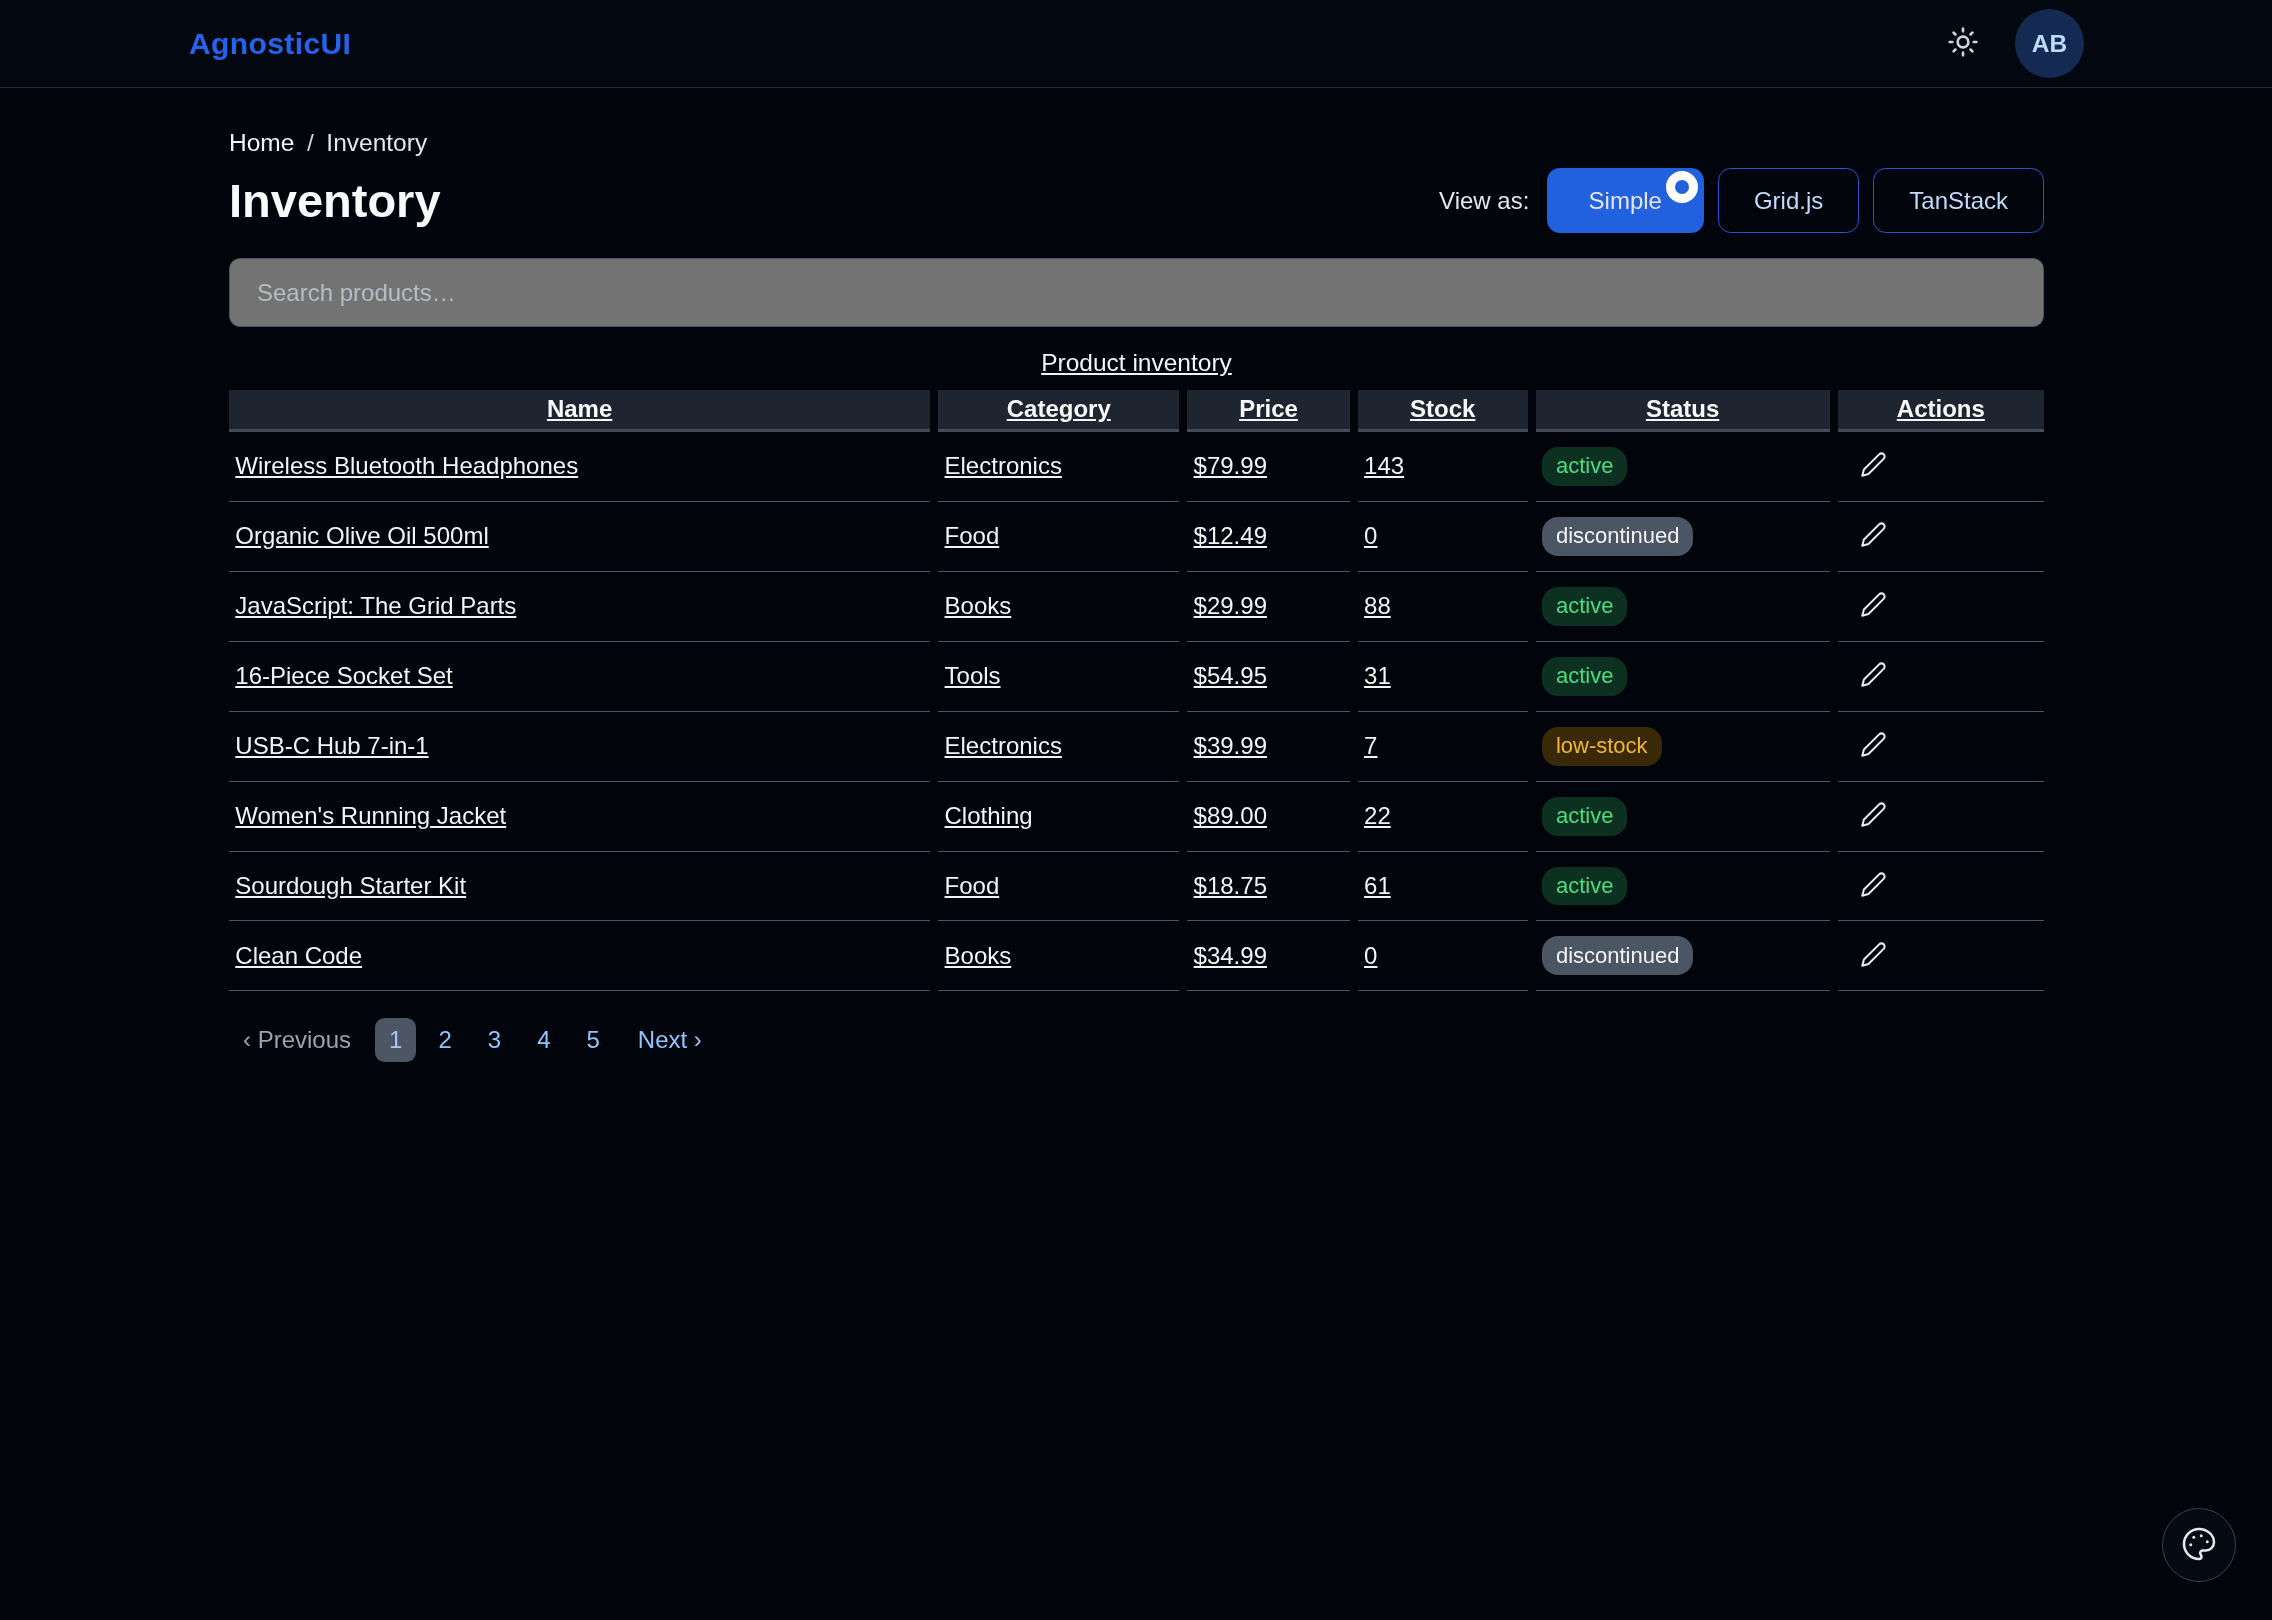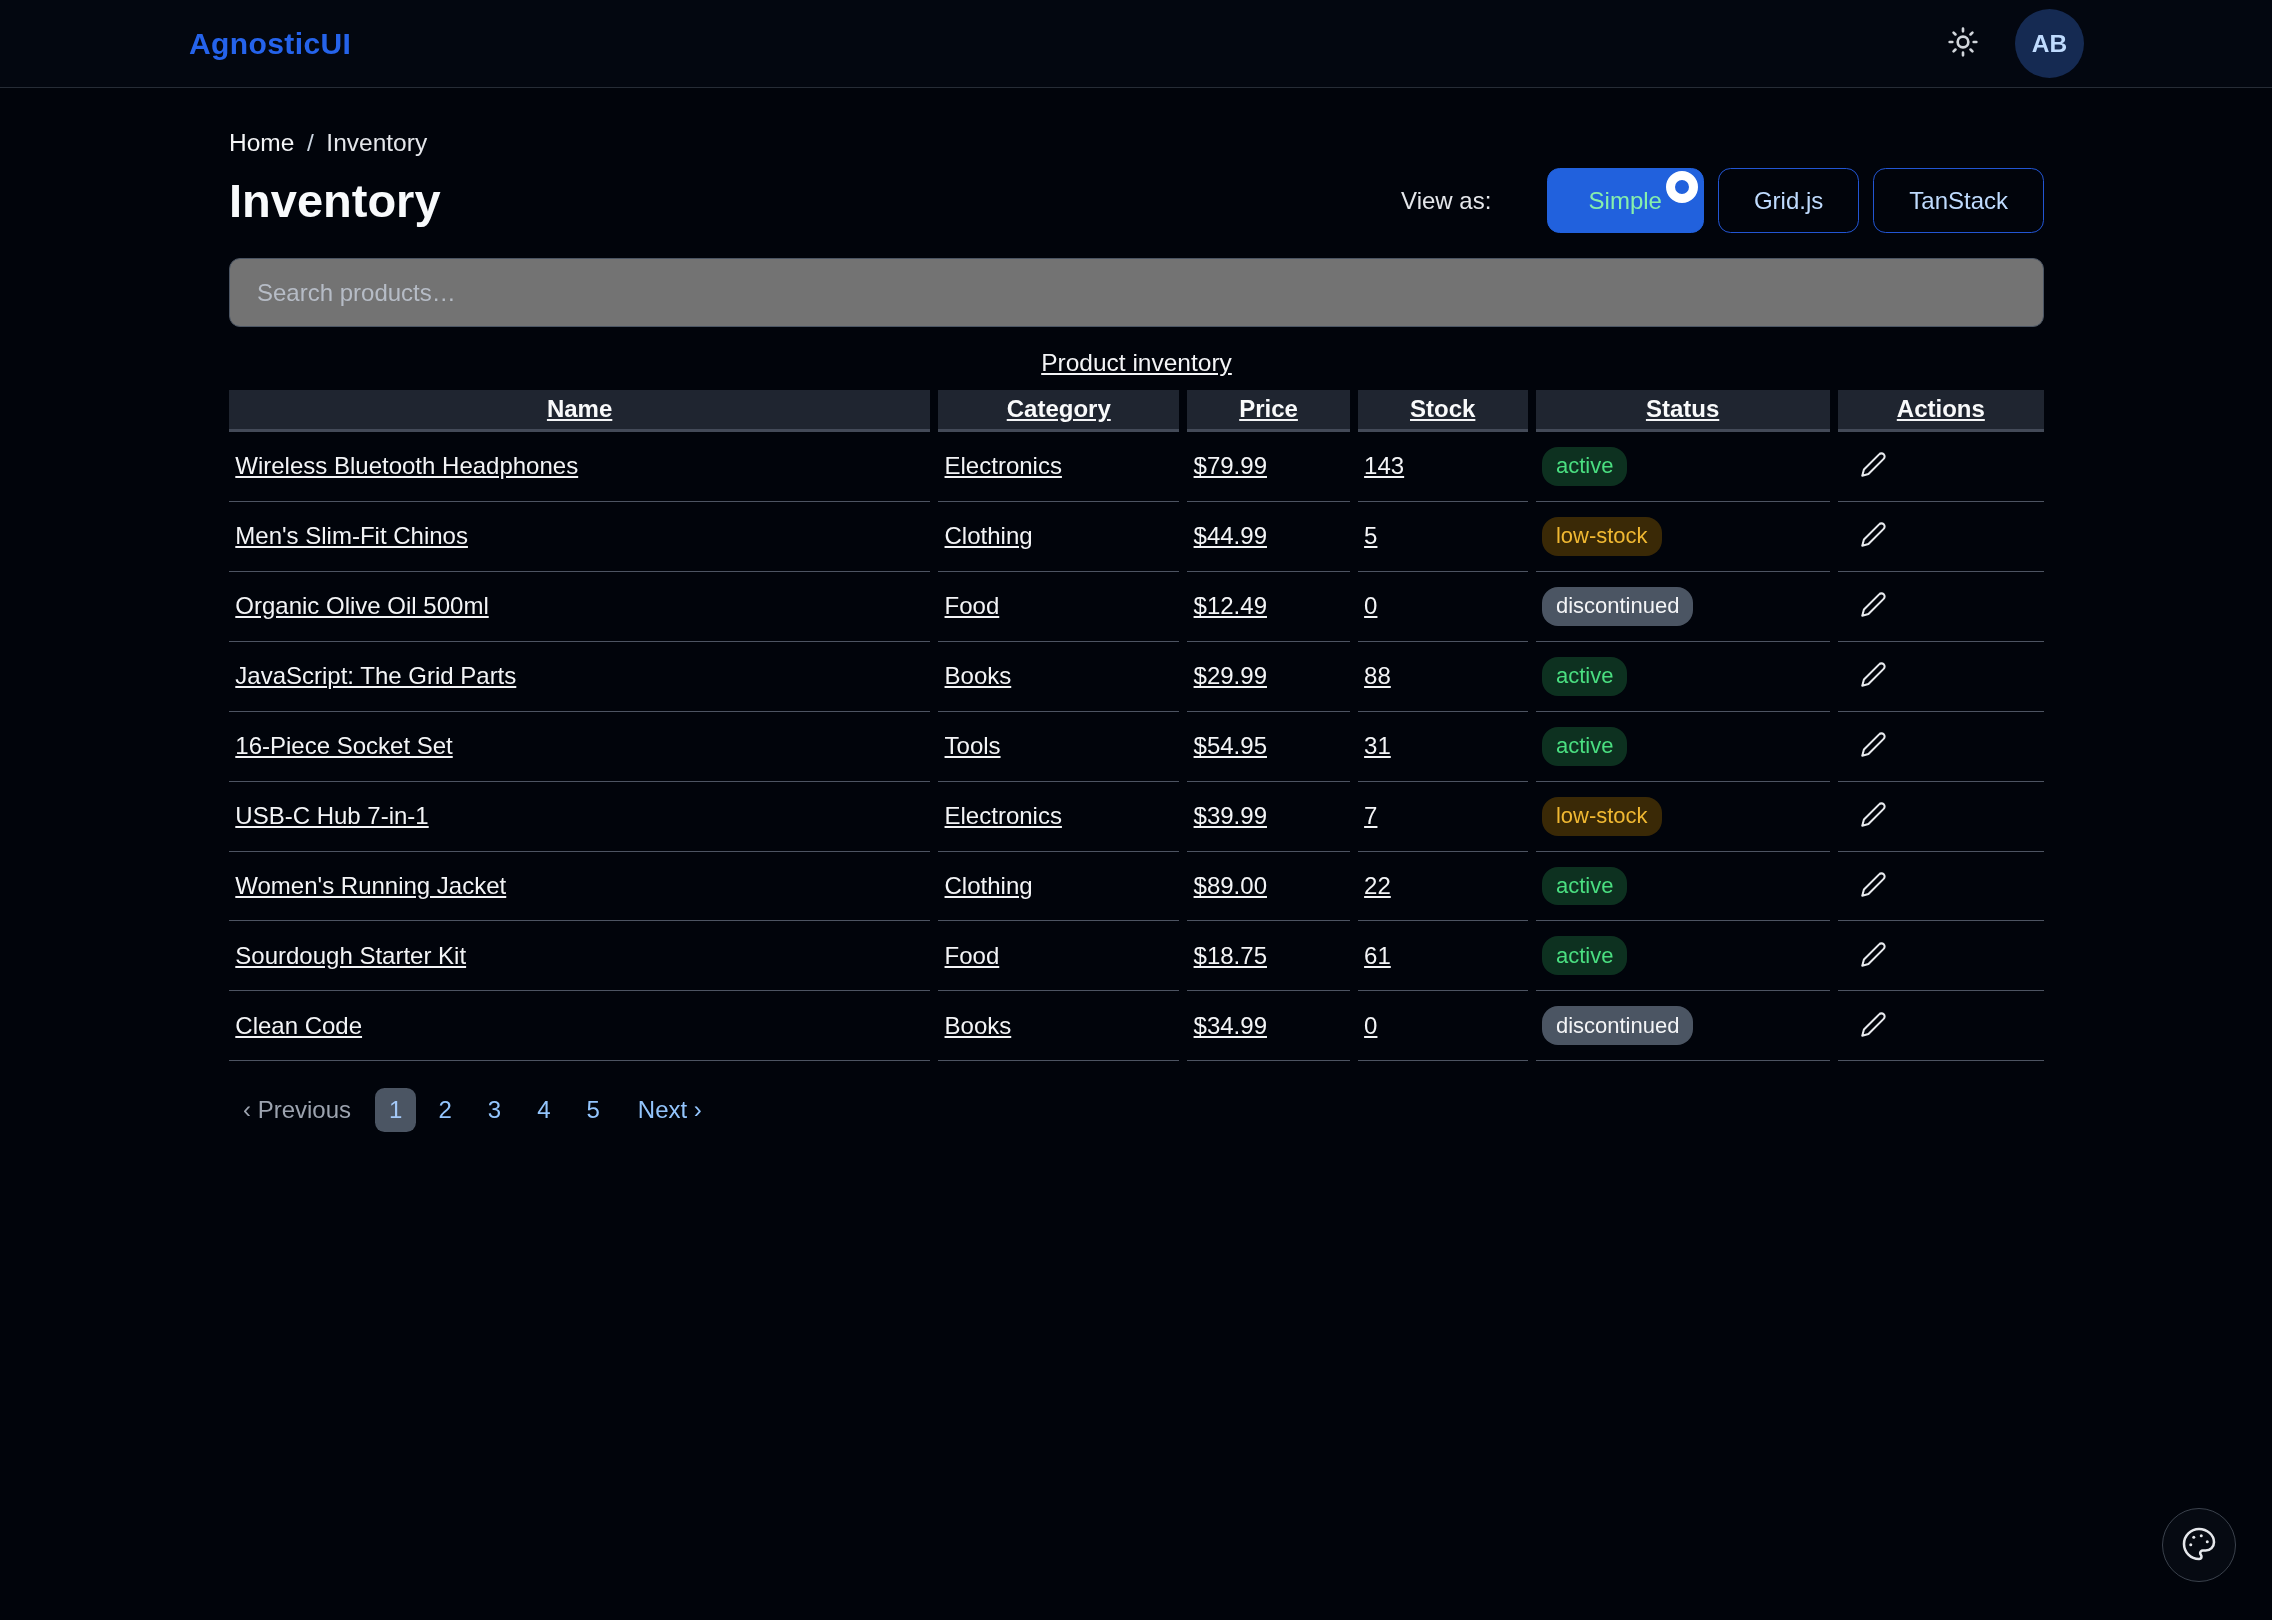--- a/index.html
+++ b/index.html
@@ -58,22 +58,22 @@
   h1.page-title { font-size: 47px; font-weight: 700; color: #f8fafc; }
 
   .view-as { display: flex; align-items: center; gap: 14px; }
   .view-as-label { font-size: 24px; color: #e5e7eb; margin-right: 3.2px; }
   .view-btn {
     height: 65px; padding: 0 35px; border-radius: 12.6px;
     font-size: 24px; font-family: inherit; cursor: pointer;
     display: inline-flex; align-items: center; justify-content: center;
   }
   .view-btn.filled {
-    background: #2161dd; color: #86efac; border: 1.6px solid #2161dd;
-    position: relative; padding: 16px 41px; margin-left: 38px;
+    background: #2161dd; color: #e5e5e5; border: 1.6px solid #2161dd;
+    position: relative; padding: 16px 41px;
   }
   .view-btn.outline {
     background: transparent; color: #bfdbfe; border: 1.6px solid #2255d3;
   }
   .active-dot {
     position: absolute; top: 2.4px; right: 4.7px;
     width: 32px; height: 32px; border-radius: 50%;
     border: 9.5px solid #ffffff;
   }
 
@@ -257,38 +257,20 @@
       <button class="edit-btn">
         <span>
           <svg viewBox="0 0 24 24" fill="none" stroke="currentColor" stroke-width="1.8" stroke-linecap="round" stroke-linejoin="round" width="27" height="27">
             <path d="M17 3a2.83 2.83 0 1 1 4 4L7.5 20.5 2 22l1.5-5.5L17 3z"></path>
           </svg>
         </span>
       </button>
     </td>
   </tr>
           <tr>
-    <td>Men's Slim-Fit Chinos</td>
-    <td>Clothing</td>
-    <td>$44.99</td>
-    <td>5</td>
-    <td>
-      <span class="status-badge badge-low-stock">low-stock</span>
-    </td>
-    <td class="actions-cell">
-      <button class="edit-btn">
-        <span>
-          <svg viewBox="0 0 24 24" fill="none" stroke="currentColor" stroke-width="1.8" stroke-linecap="round" stroke-linejoin="round" width="27" height="27">
-            <path d="M17 3a2.83 2.83 0 1 1 4 4L7.5 20.5 2 22l1.5-5.5L17 3z"></path>
-          </svg>
-        </span>
-      </button>
-    </td>
-  </tr>
-          <tr>
     <td>Organic Olive Oil 500ml</td>
     <td>Food</td>
     <td>$12.49</td>
     <td>0</td>
     <td>
       <span class="status-badge badge-discontinued">discontinued</span>
     </td>
     <td class="actions-cell">
       <button class="edit-btn">
         <span>

